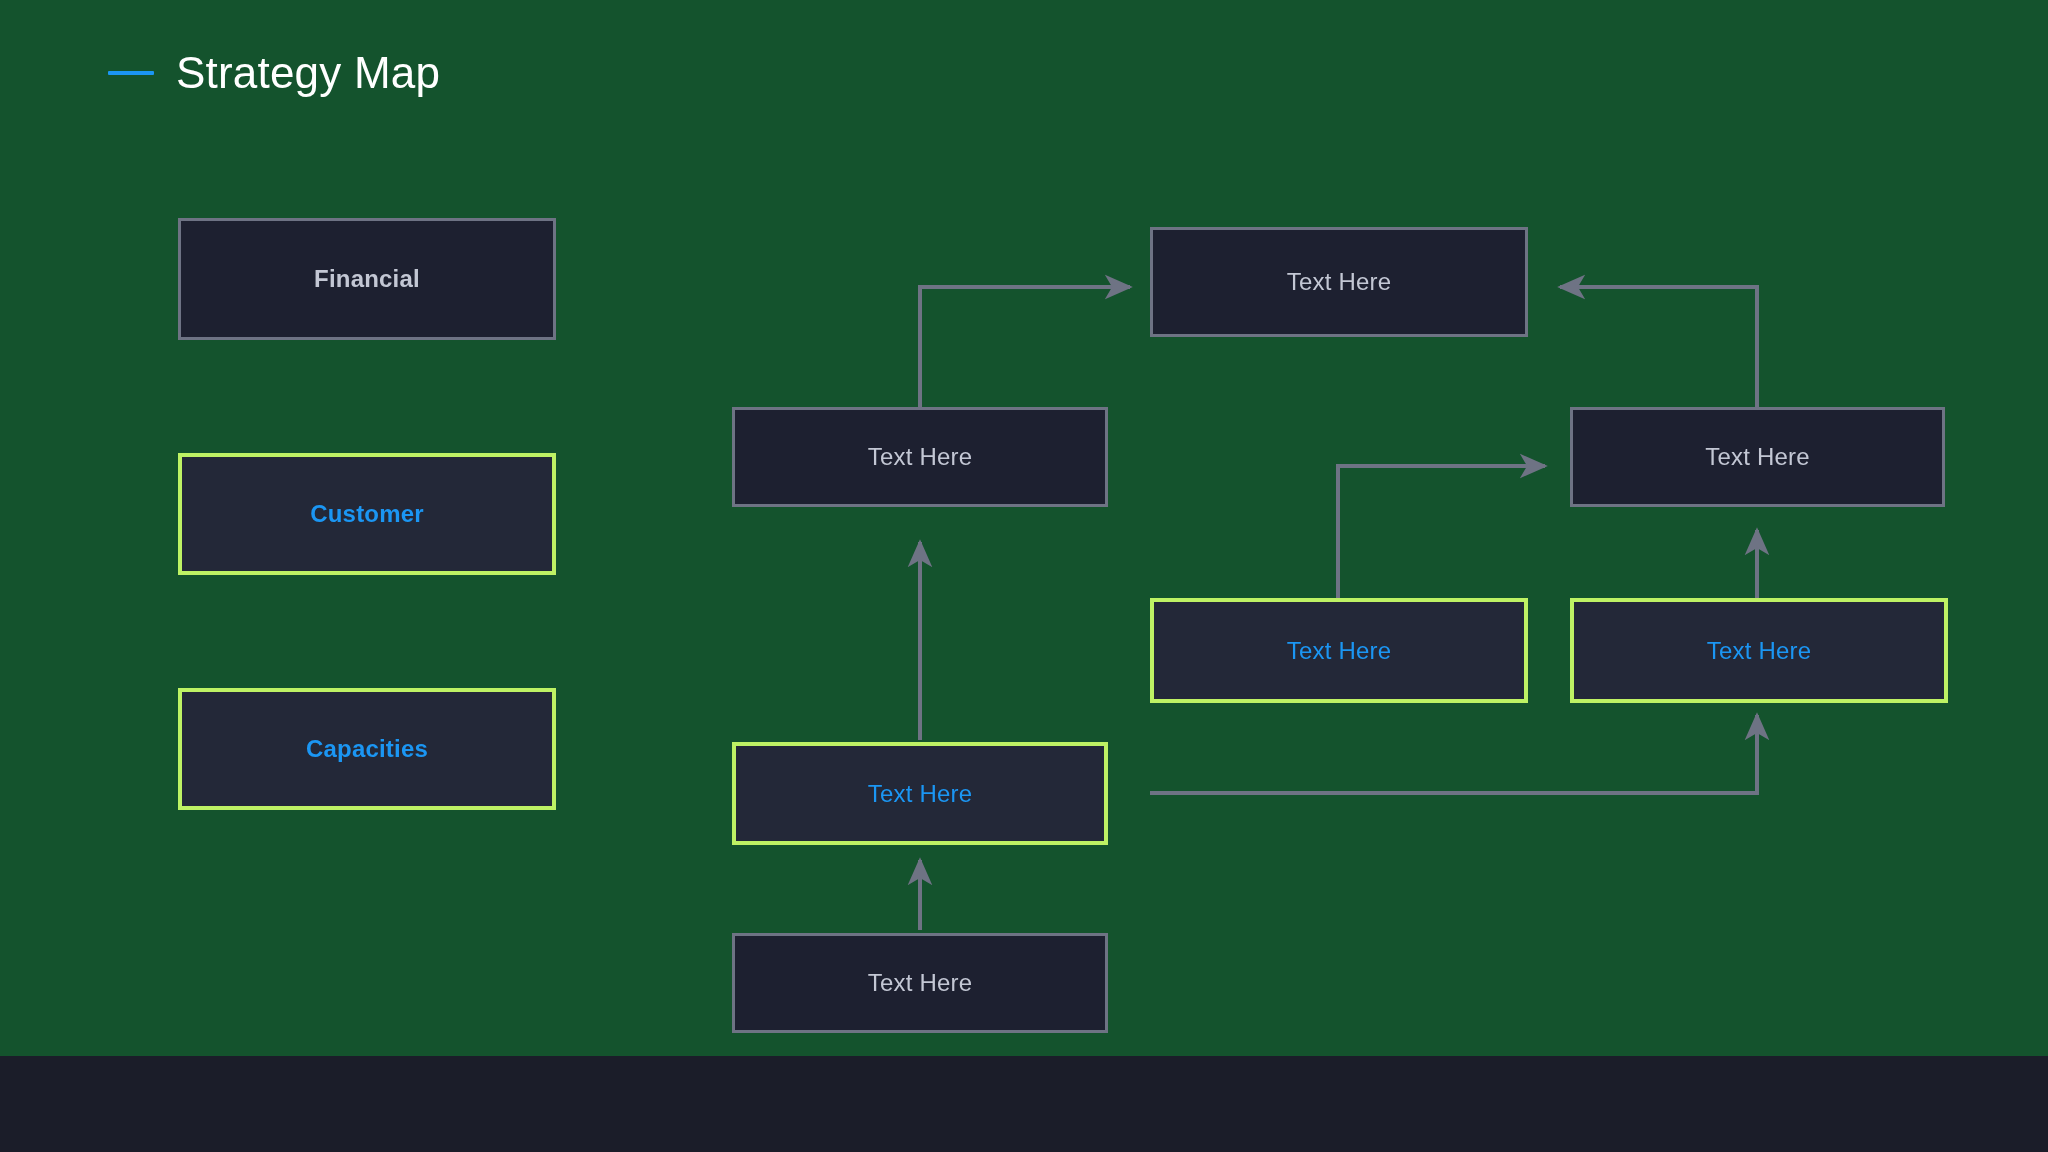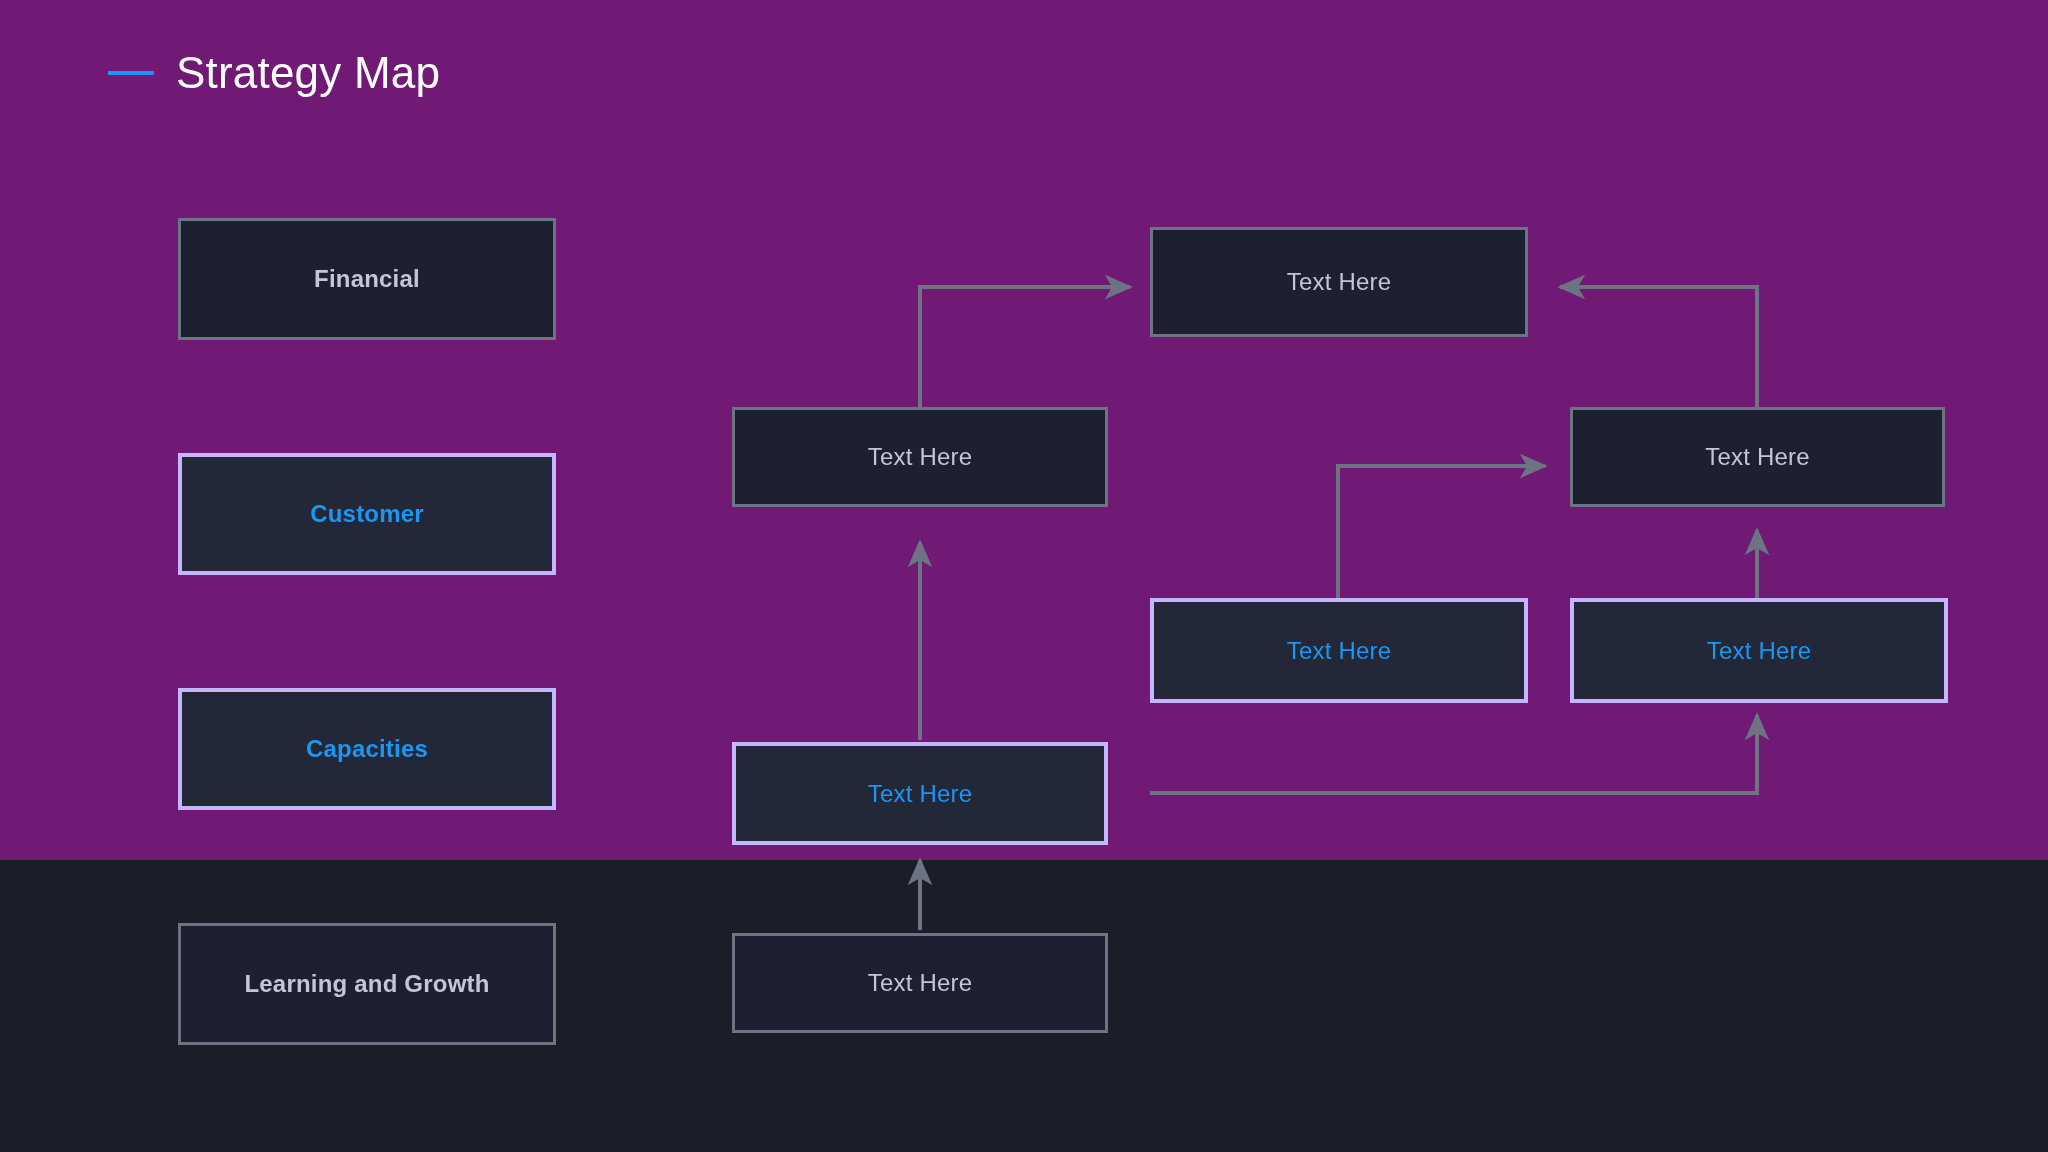--- a/index.html
+++ b/index.html
@@ -10,22 +10,22 @@
   body {
     width: 2048px;
     height: 1152px;
     overflow: hidden;
     font-family: "Liberation Sans", sans-serif;
     position: relative;
   }
   #canvas {
     position: relative;
     width: 2048px;
-    height: 860px;
-    background: #701a75;
+    height: 1056px;
+    background: #14532d;
   }
 
   
   #title-row {
     position: absolute;
     left: 108px;
     top: 48px;
     display: flex;
     align-items: center;
     gap: 22px;
@@ -52,21 +52,21 @@
     align-items: center;
     justify-content: center;
     text-align: center;
   }
   .node.gray {
     border: 3px solid #6e7384;
     background: #1d2030;
     color: #c3c7d4;
   }
   .node.blue {
-    border: 4px solid #c4b5fd;
+    border: 4px solid #bef264;
     background: #232838;
     color: #1b96f3;
   }
   .node .label {
     font-size: 24px;
     font-weight: 400;
     letter-spacing: 0.2px;
   }
   .node.legend .label {
     font-weight: 700;
@@ -97,23 +97,20 @@
   </div>
 
   <div class="node legend blue" style="left:178px; top:453px; width:378px; height:122px;">
     <span class="label">Customer</span>
   </div>
 
   <div class="node legend blue" style="left:178px; top:688px; width:378px; height:122px;">
     <span class="label">Capacities</span>
   </div>
 
-  <div class="node legend gray" style="left:178px; top:923px; width:378px; height:122px;">
-    <span class="label">Learning and Growth</span>
-  </div>
 
   <svg id="connectors" viewBox="0 0 2048 1152" width="2048" height="1152">
     <defs>
       <marker id="arrow-gray" viewBox="0 0 10 10" refX="9" refY="5" markerWidth="7" markerHeight="7" orient="auto-start-reverse">
         <path d="M 0 0.6 L 10 5 L 0 9.4 L 2.6 5 Z" fill="#6e7384"></path>
       </marker>
     </defs>
 
     <path d="M 920 410 L 920 287 L 1130 287" fill="none" stroke="#6e7384" stroke-width="4" marker-end="url(#arrow-gray)"></path>
 

